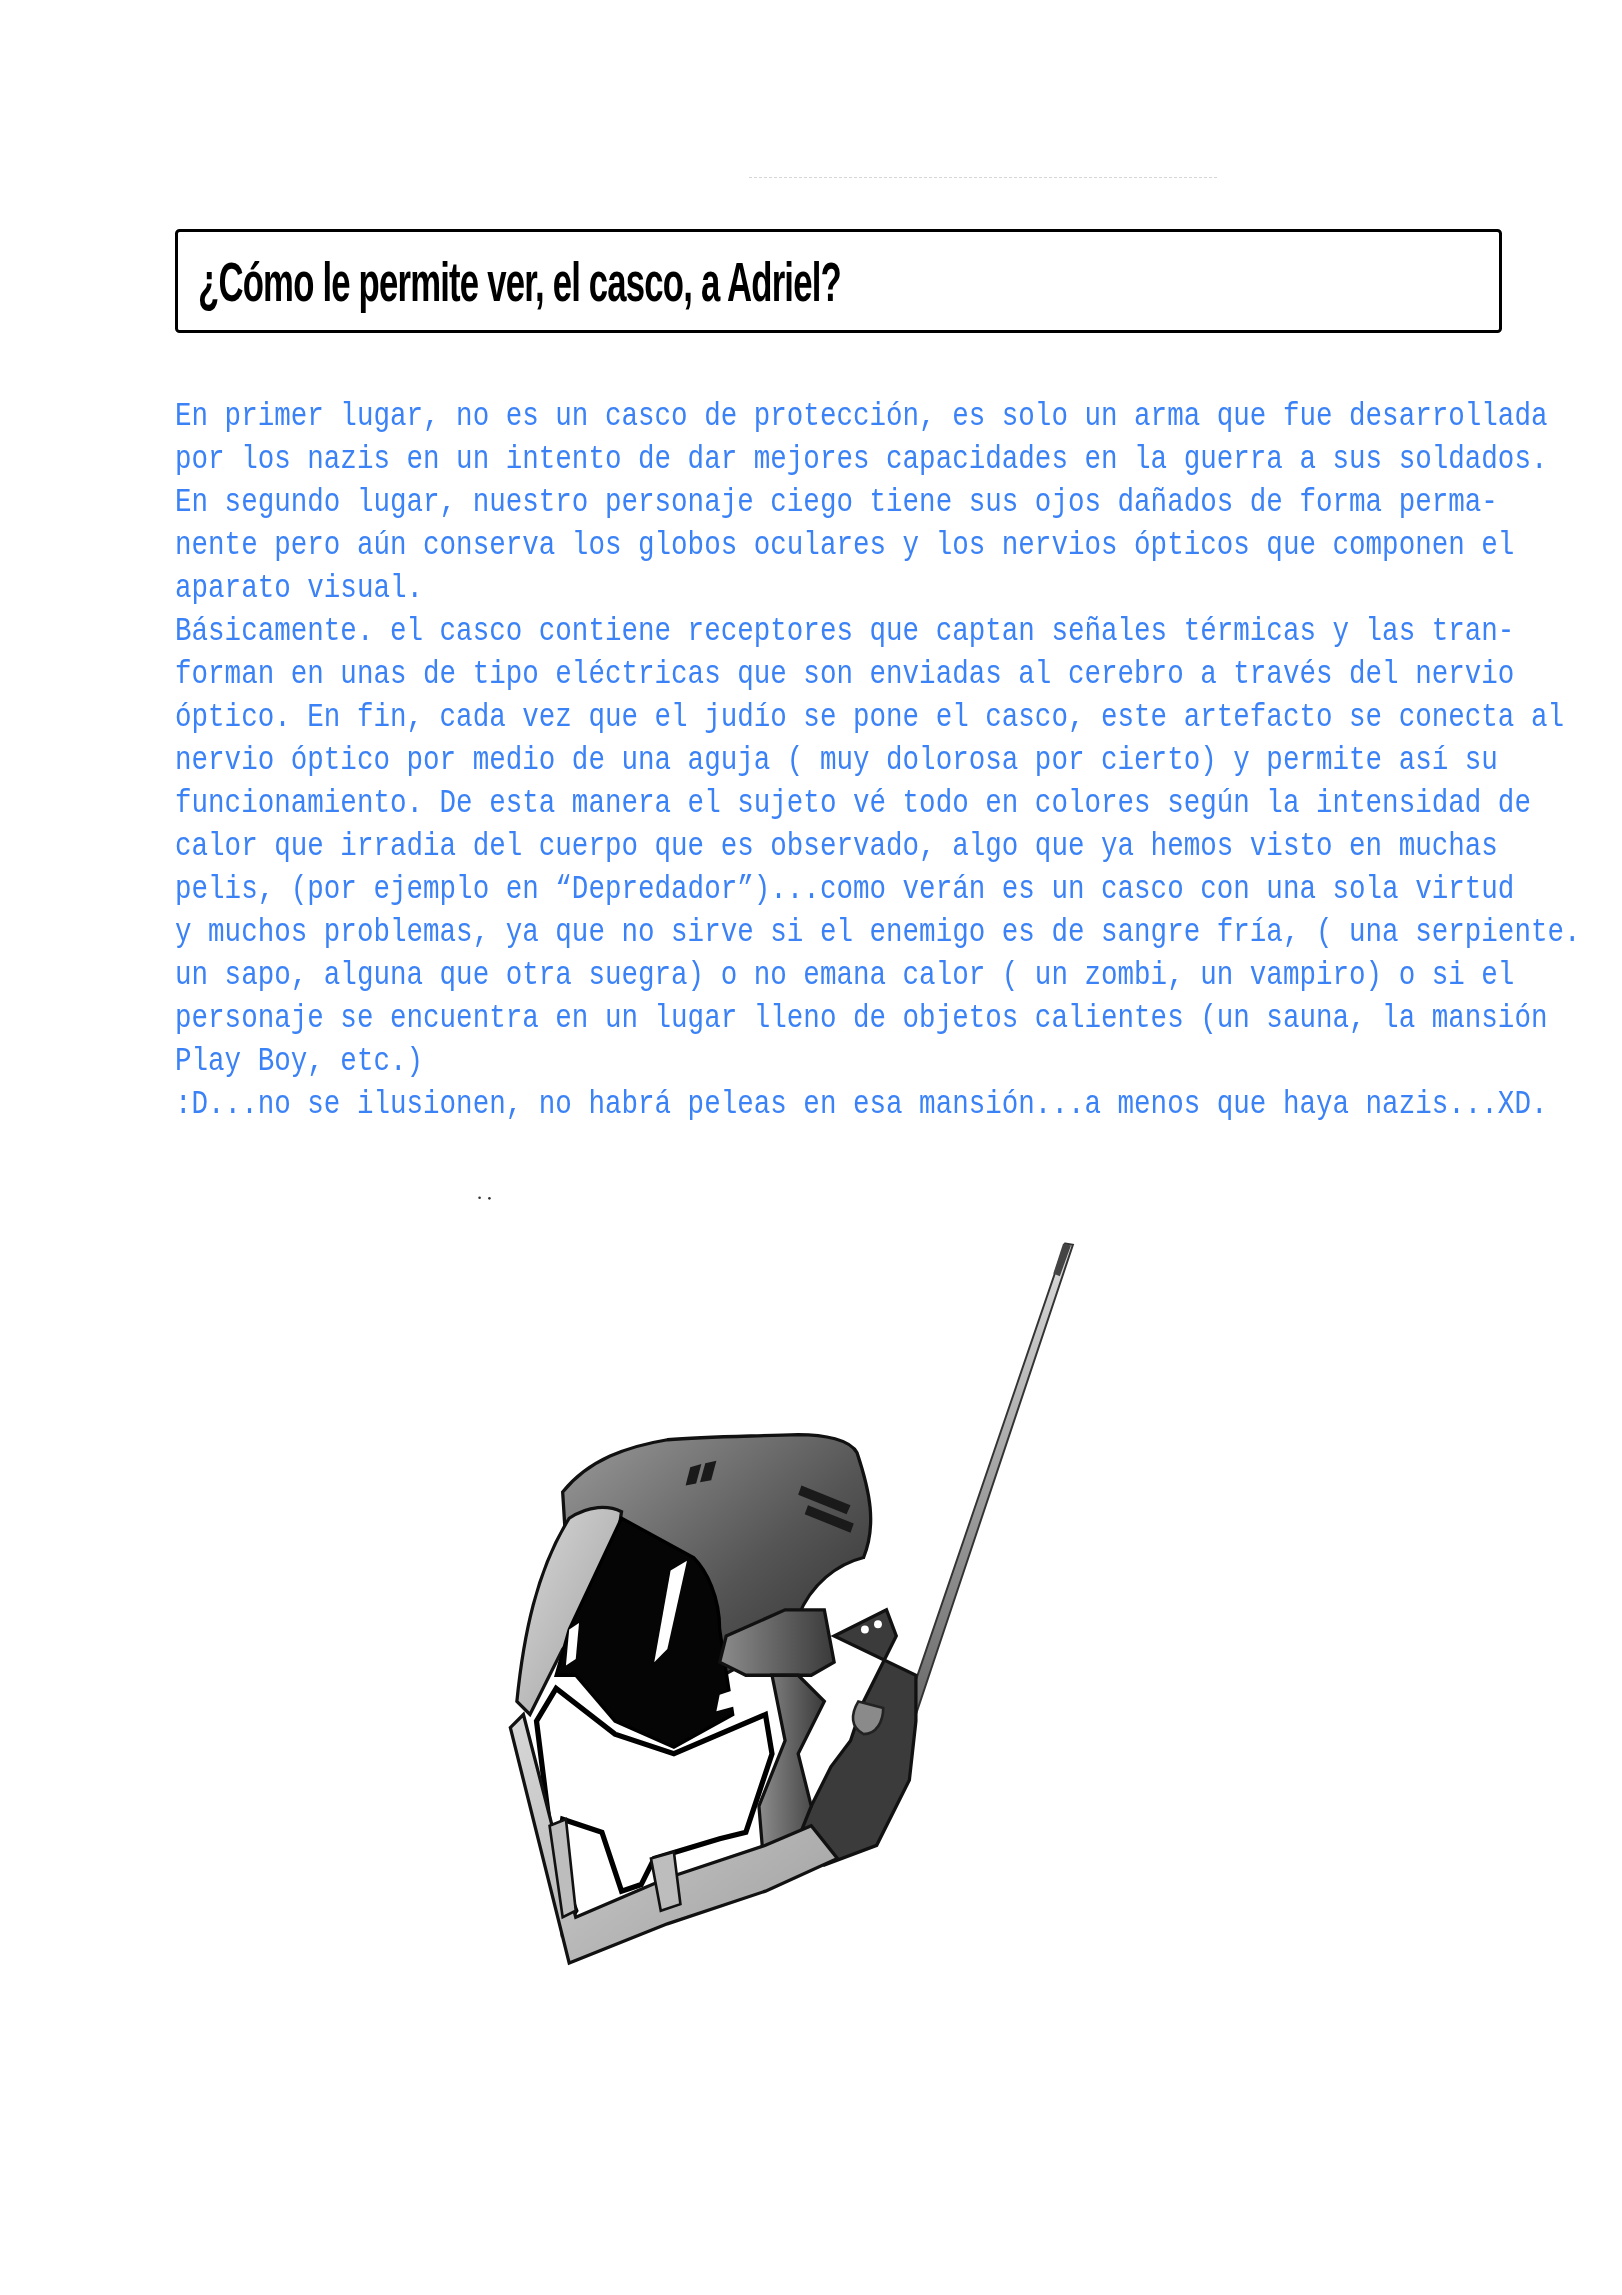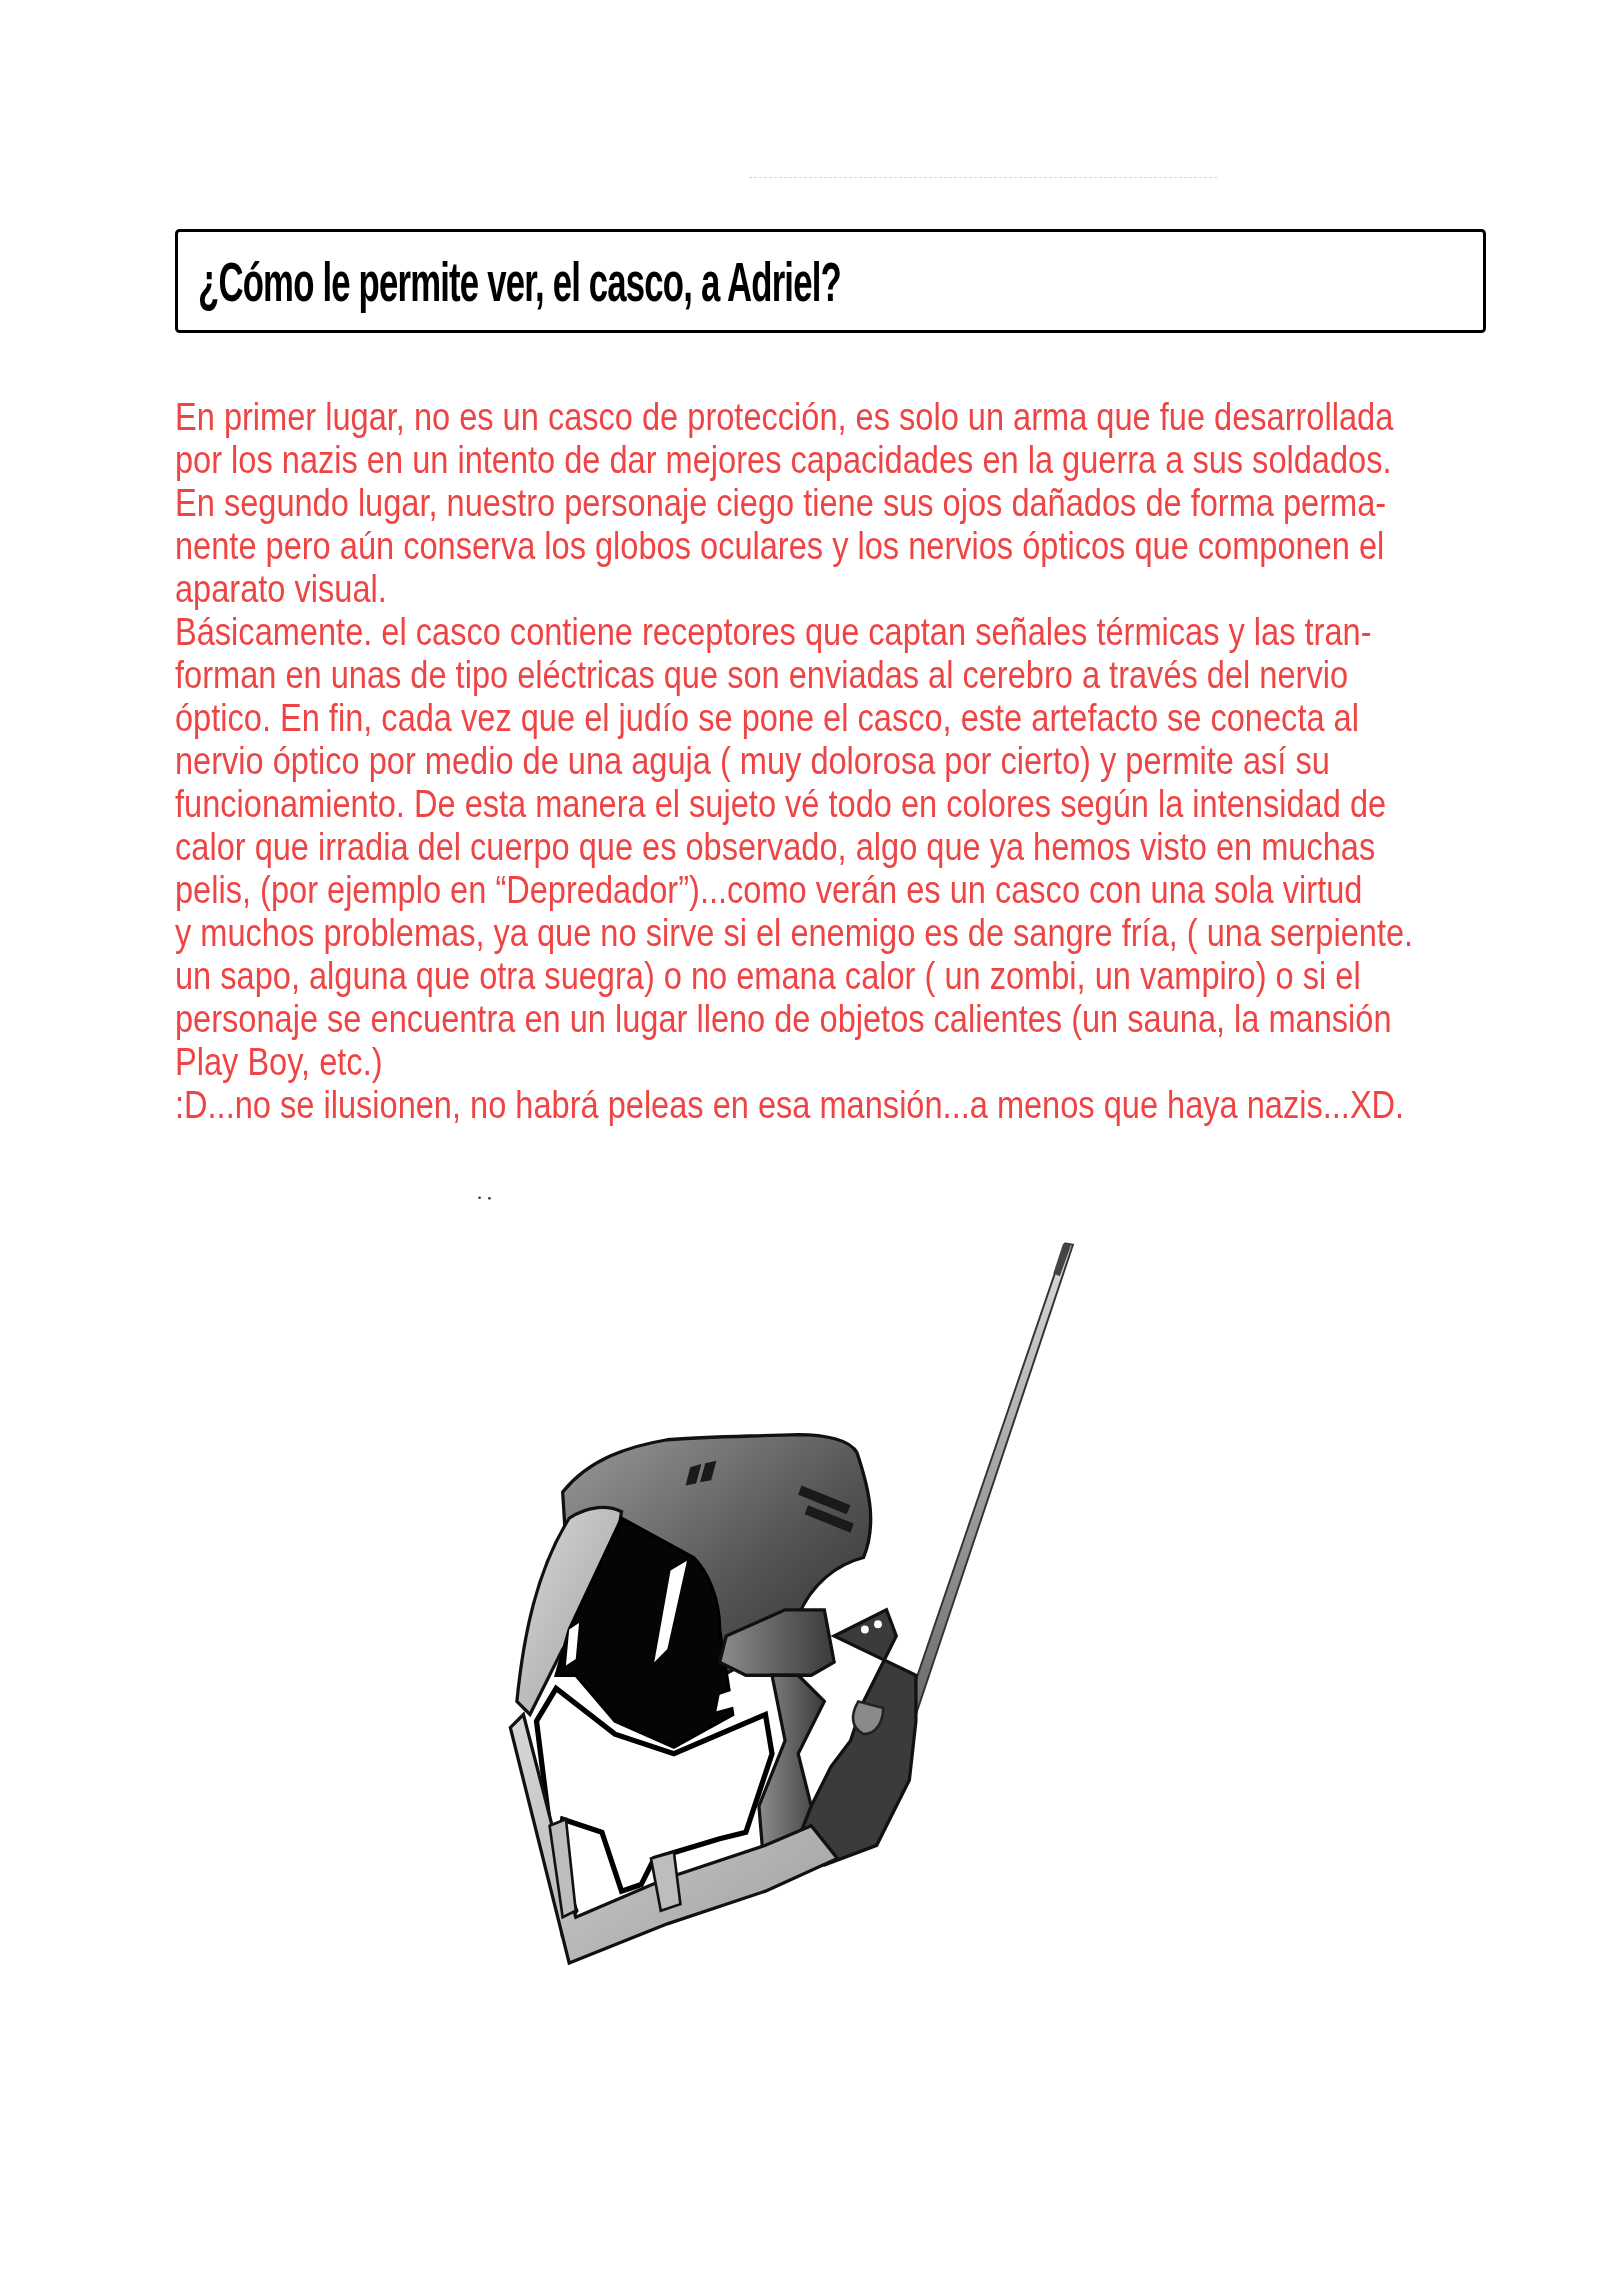--- a/index.html
+++ b/index.html
@@ -25,44 +25,45 @@
   }
   .title-box {
     position: absolute;
     left: 175px;
     top: 229px;
     width: 1305px;
     height: 98px;
     border: 3.9px solid #000000;
     border-radius: 4.6px;
     box-sizing: content-box;
+    padding-left: 16px;
   }
   .title-text {
     position: absolute;
     left: 19.6px;
     top: 18.3px;
     font-family: "Liberation Sans", sans-serif;
     font-weight: bold;
     font-size: 56px;
     line-height: 63px;
     letter-spacing: -1.3px;
     transform: scaleX(0.62);
     transform-origin: left top;
     white-space: nowrap;
     color: #000000;
   }
   .body-text {
     position: absolute;
     left: 175px;
     top: 395px;
     width: 1335px;
-    font-family: Liberation Sans, sans-serif;
-    font-size: 39px;
+    font-family: Liberation Mono, monospace;
+    font-size: 33px;
     line-height: 43px;
-    color: #ef4444;
+    color: #3b82f6;
   }
   .body-line {
     display: block;
     white-space: nowrap;
     transform: scaleX(0.835);
     transform-origin: left center;
   }
   .illustration {
     position: absolute;
     left: 458px;

